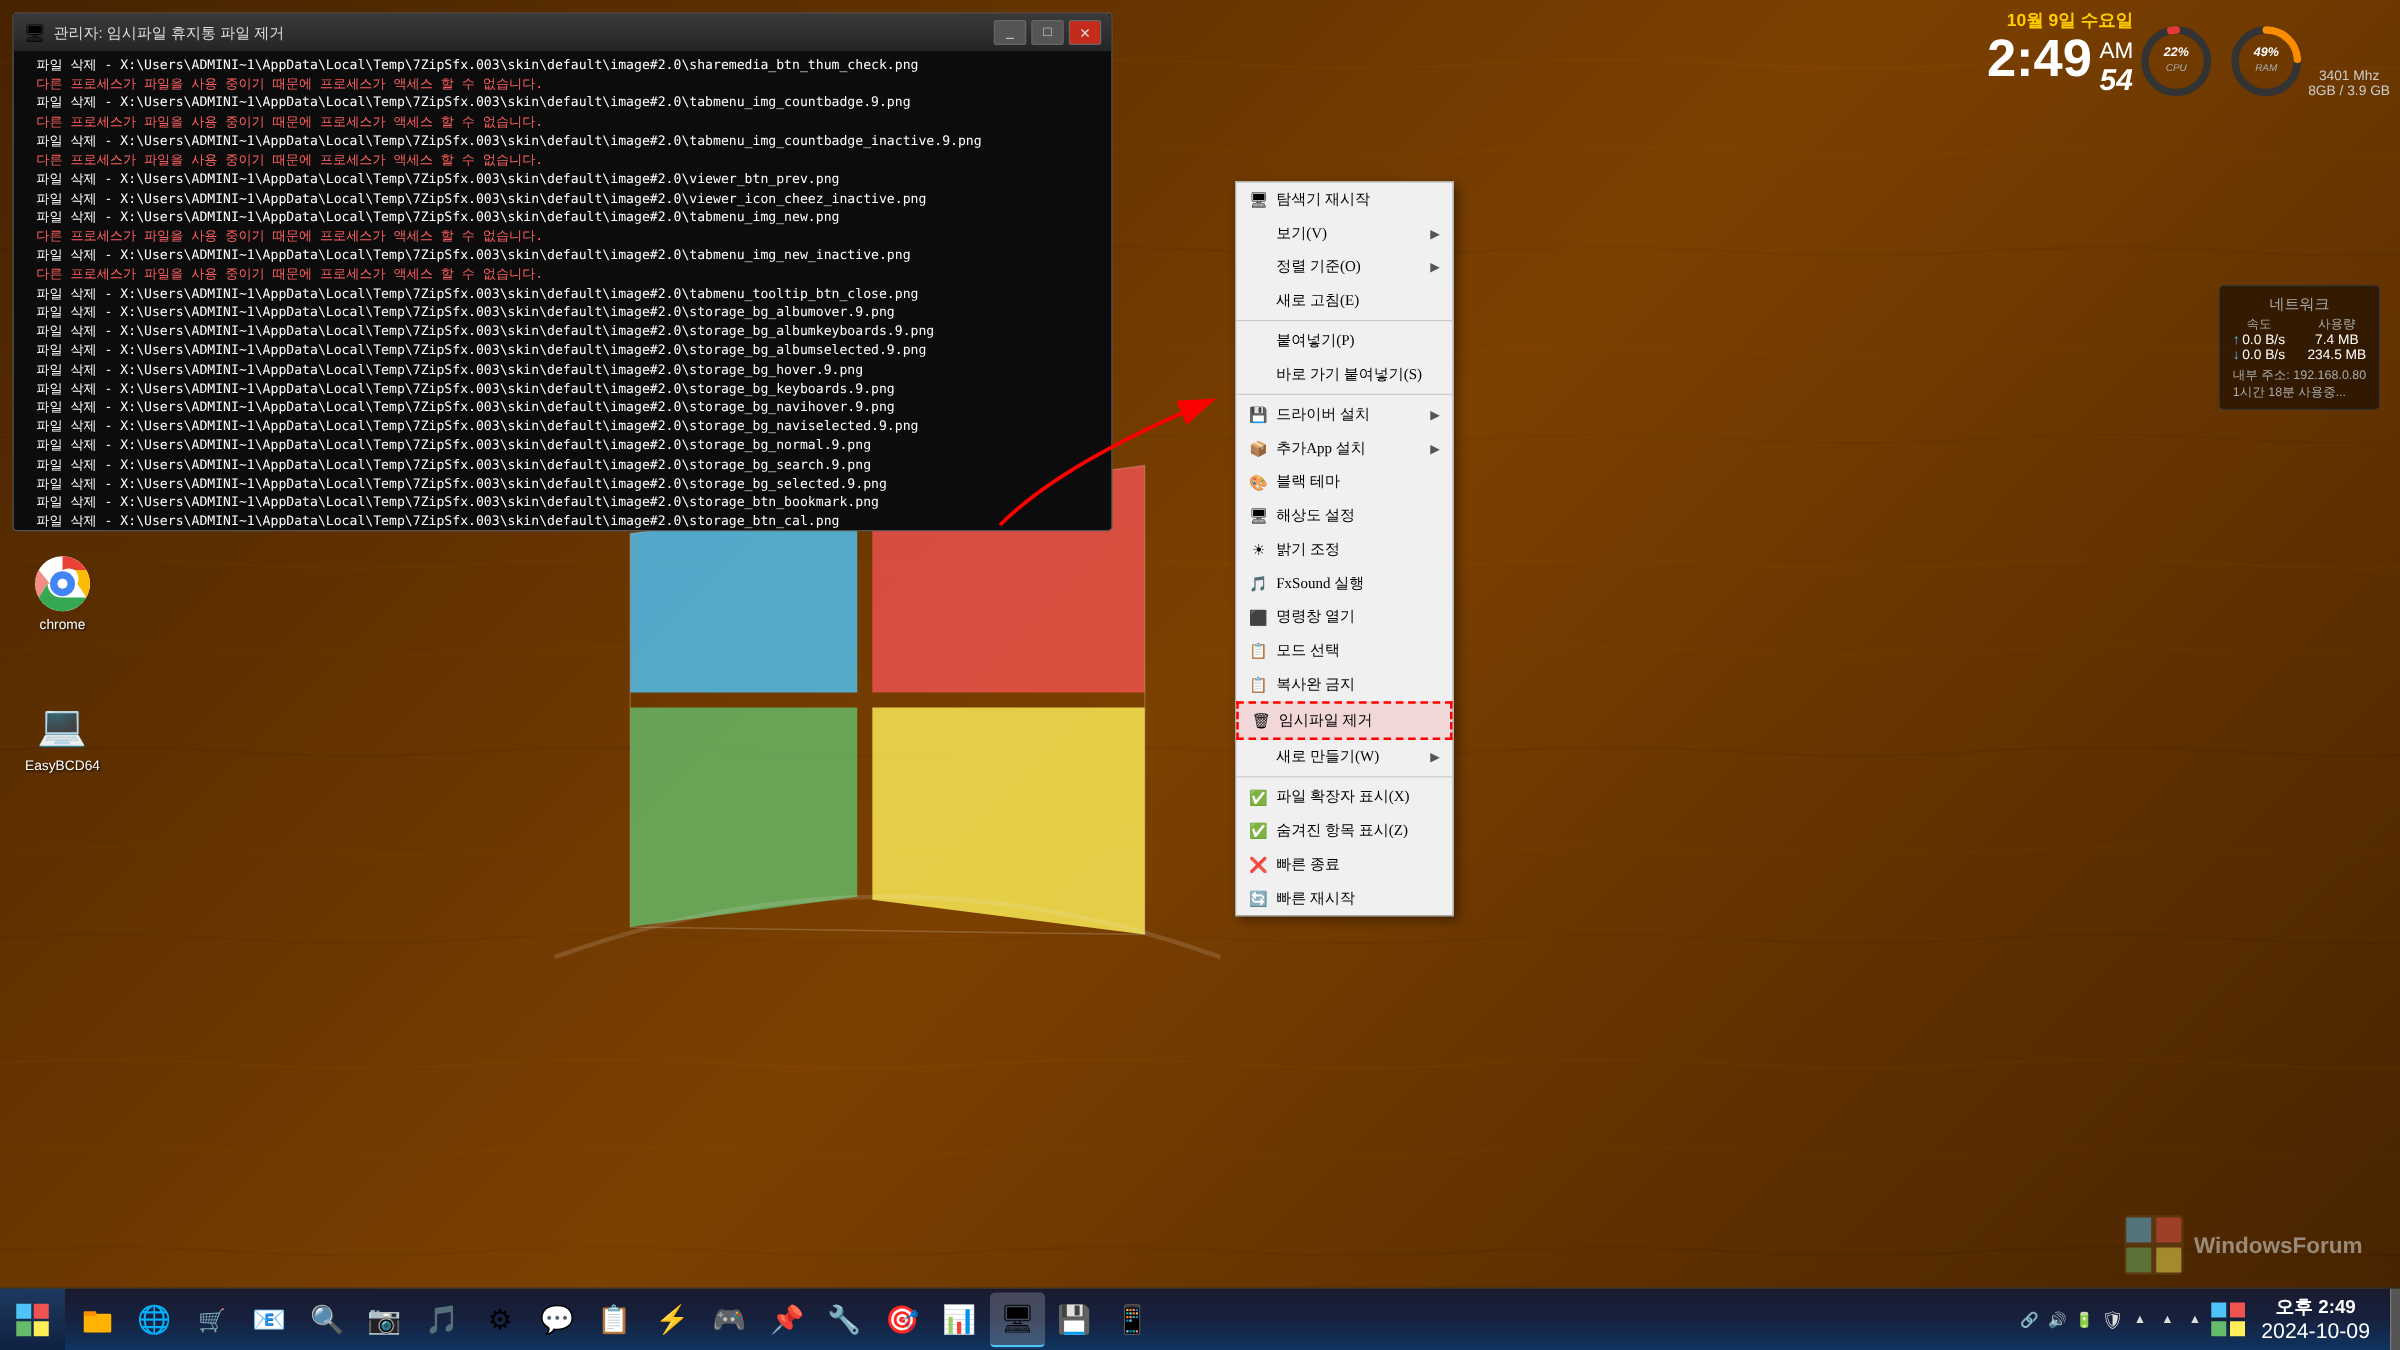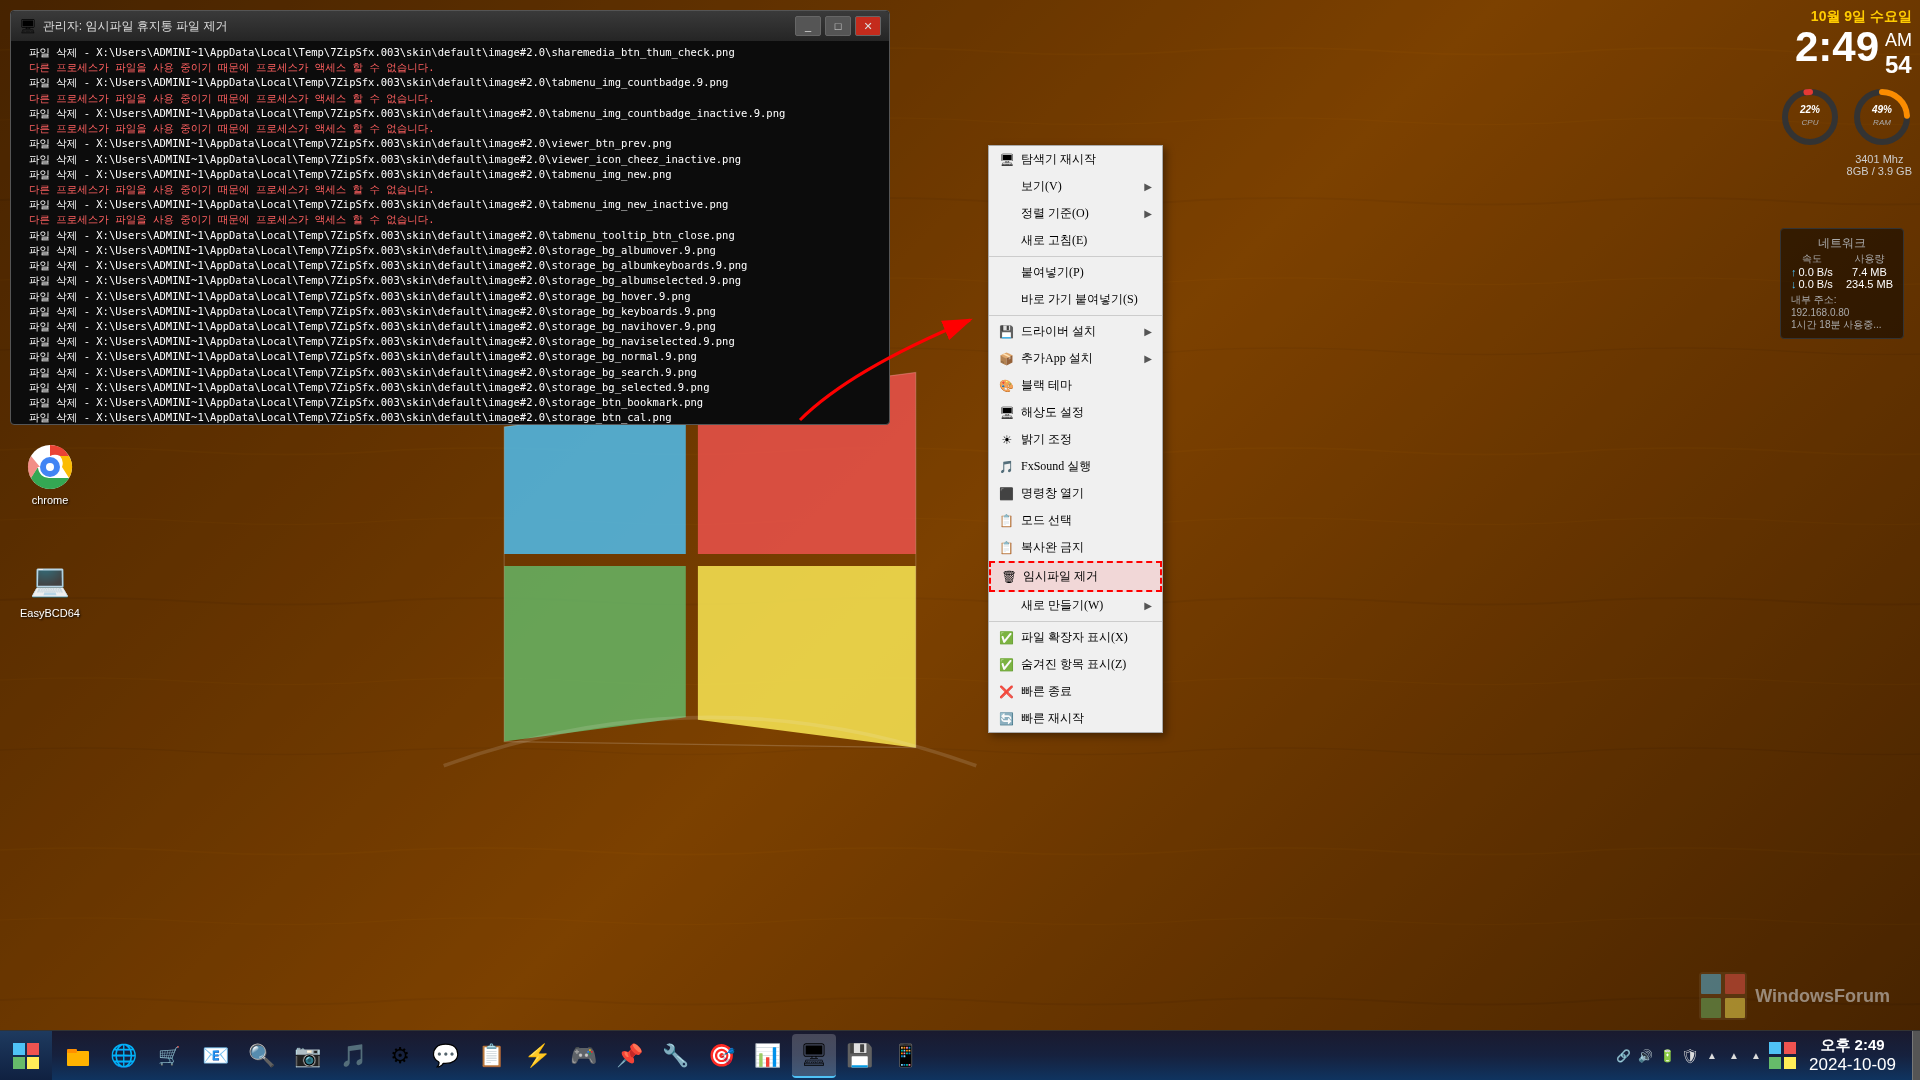--- a/index.html
+++ b/index.html
@@ -256,21 +256,21 @@
       border-left: 1px solid #777;
       cursor: pointer;
     }
 
     
     .info-panel {
       position: absolute;
       top: 8px;
       right: 8px;
       display: flex;
-      flex-direction: column;
+      flex-direction: row;
       align-items: flex-end;
       gap: 4px;
       z-index: 150;
     }
     .datetime-display {
       text-align: right;
       color: white;
     }
     .datetime-display .date-line {
       font-size: 14px;
@@ -602,21 +602,21 @@
       </div>
     </div>
 
   <div class="info-panel">
     <div class="datetime-display">
       <div class="date-line">10월 9일 수요일</div>
       <div style="display:flex;align-items:flex-start;justify-content:flex-end;gap:6px;">
         <div class="time-line">2:49</div>
         <div style="display:flex;flex-direction:column;align-items:flex-start;padding-top:4px;">
           <div class="ampm-line">AM</div>
-          <div style="color:white;font-size:24px;font-weight:bold;">54</div>
+          <div style="color:white;font-size:24px;font-weight:bold;font-style:italic;">54</div>
         </div>
       </div>
     </div>
 
     <div class="resource-monitors">
       <div class="resource-circle">
         <svg width="60" height="60" viewBox="0 0 60 60">
           <circle cx="30" cy="30" r="25" fill="none" stroke="#333" stroke-width="6"></circle>
           <circle cx="30" cy="30" r="25" fill="none" stroke="#e53935" stroke-width="6" stroke-dasharray="34.6 157.1" stroke-dashoffset="39.3" stroke-linecap="round" transform="rotate(-90 30 30)"></circle>
           <text x="30" y="26" text-anchor="middle" fill="white" font-size="10" font-weight="bold">22%</text>

